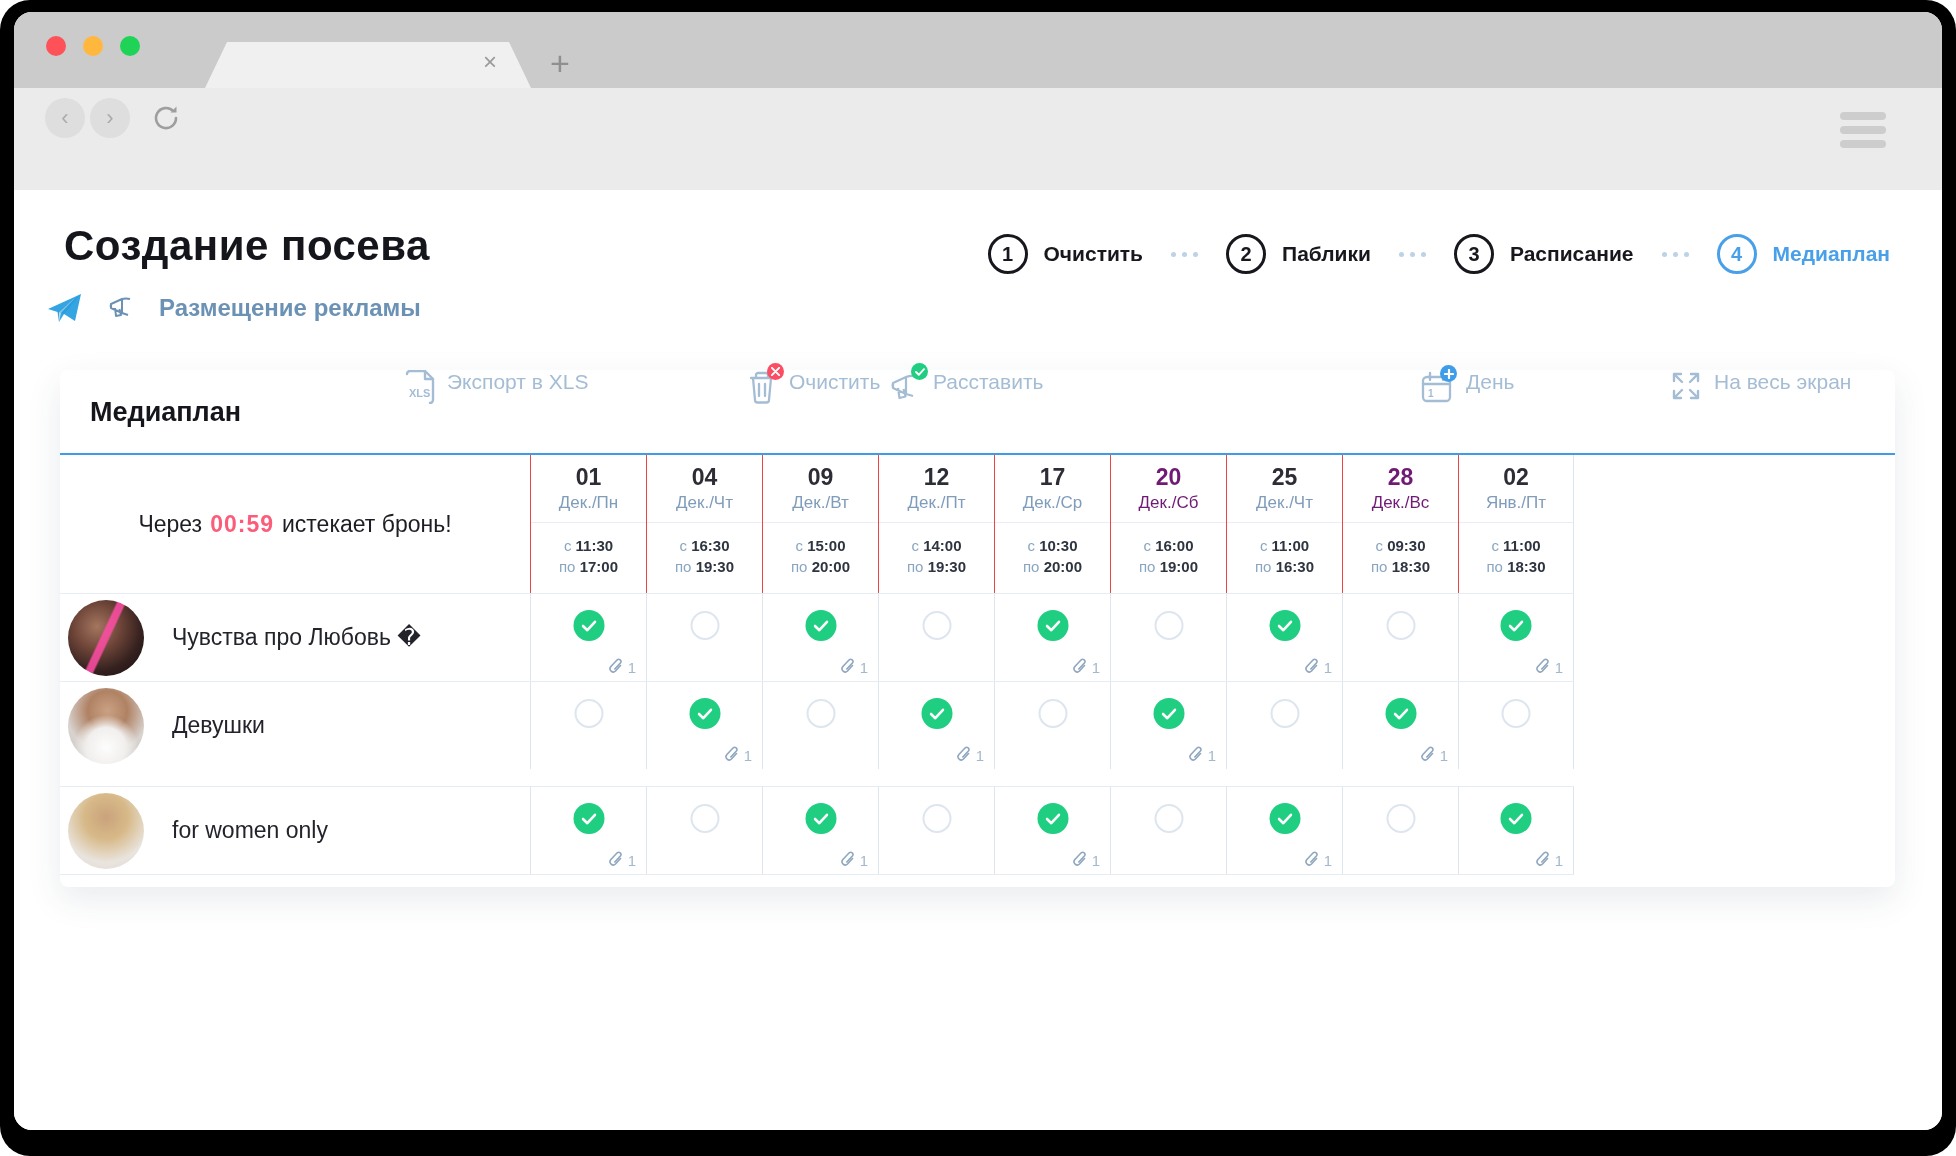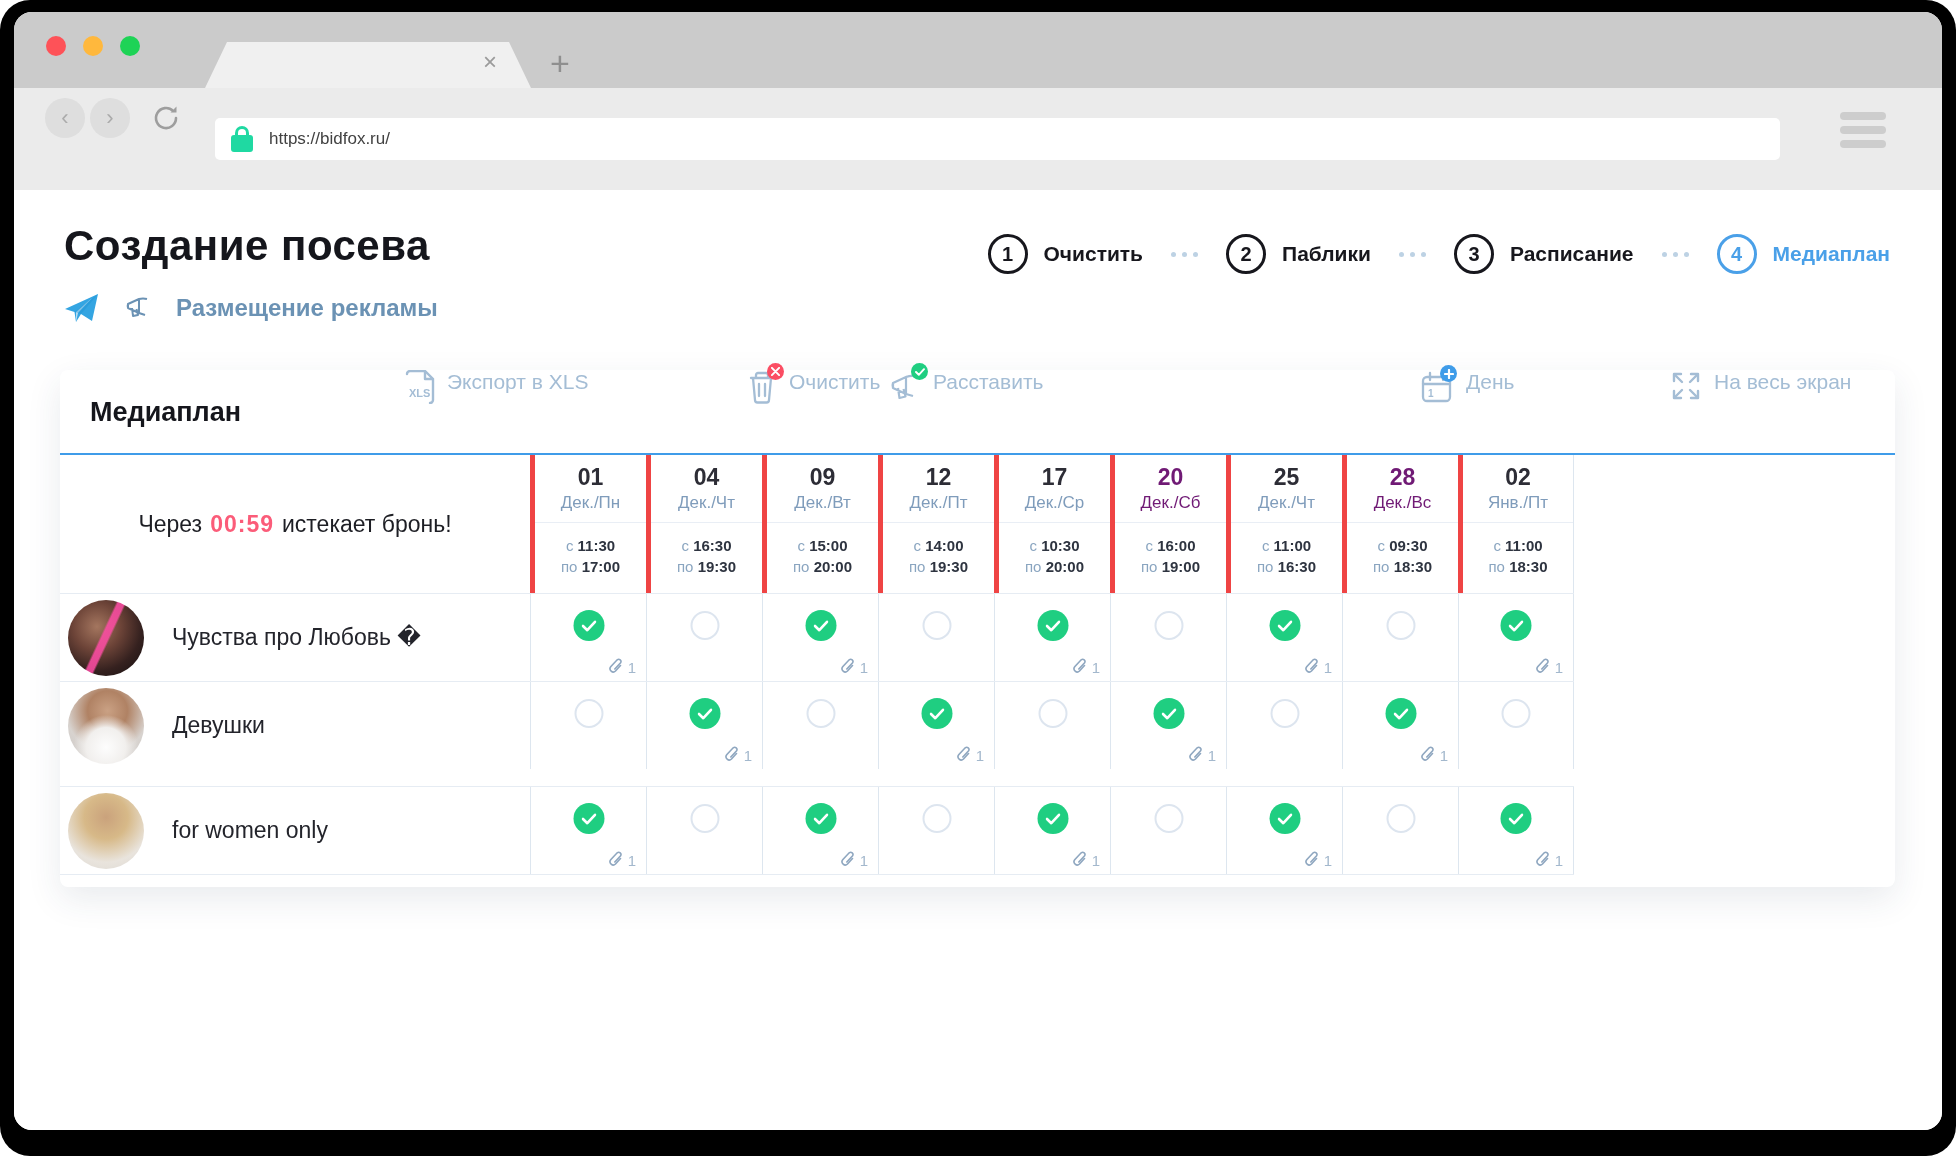--- a/index.html
+++ b/index.html
@@ -27,21 +27,21 @@
   .lock .body { position:absolute; left:0; bottom:0; width:22px; height:17px; background:#1fd9a2; border-radius:3px; }
   .lock .shackle { position:absolute; left:4px; top:0; width:14px; height:14px; border:3px solid #1fd9a2;
     border-bottom:none; border-radius:8px 8px 0 0; }
   .url { font-size:17px; color:#424242; }
   .hamburger { position:absolute; right:56px; top:24px; display:flex; flex-direction:column; gap:6px; cursor:pointer; }
   .hamburger div { width:46px; height:8px; border-radius:4px; background:#cdcdcd; }
 
   
   .content { position:absolute; left:0; top:178px; right:0; bottom:0; background:#fff; }
   .page-title { position:absolute; left:50px; top:32px; font-size:42px; font-weight:700; color:#15161c; letter-spacing:.5px; }
-  .subtitle { position:absolute; left:50px; top:102px; display:flex; align-items:center; gap:24px; }
+  .subtitle { position:absolute; left:33px; top:102px; display:flex; align-items:center; gap:24px; }
   .subtitle .txt { font-size:24px; font-weight:600; color:#6b92b4; }
 
   .stepper { position:absolute; right:52px; top:44px; display:flex; align-items:center; }
   .step { display:flex; align-items:center; cursor:pointer; }
   .step .circ { width:40px; height:40px; border-radius:50%; border:3px solid #17171d;
     display:flex; align-items:center; justify-content:center; font-size:20px; font-weight:700; color:#17171d; }
   .step .lbl { margin-left:16px; font-size:21px; font-weight:700; color:#17171d; }
   .step.active .circ { border-color:#4aa0e8; color:#4aa0e8; }
   .step.active .lbl { color:#4aa0e8; }
   .dots { display:flex; gap:6px; margin:0 28px; }
@@ -58,21 +58,21 @@
   .ic { position:relative; display:inline-flex; }
   .badge { position:absolute; right:-7px; top:-7px; width:17px; height:17px; border-radius:50%;
     display:flex; align-items:center; justify-content:center; }
   .badge svg { display:block; }
 
   
   .thead { display:flex; }
   .countdown { width:470px; height:138px; display:flex; align-items:center; justify-content:center;
     font-size:23px; color:#1d1e24; gap:8px; white-space:nowrap; }
   .countdown .time { color:#fb5c79; font-weight:700; letter-spacing:1px; }
-  .date-cell { width:116px; height:138px; border-left:5px solid #ef4444; cursor:pointer; }
+  .date-cell { width:116px; height:138px; border-left:1px solid #ef4444; cursor:pointer; }
   .date-cell:last-child { border-right:1px solid #dde6ef; }
   .d-top { height:67px; text-align:center; padding-top:9px; }
   .d-day { font-size:23px; font-weight:600; color:#2d2d36; line-height:1.2; }
   .d-lbl { font-size:17px; color:#7f9cbb; margin-top:1px; }
   .weekend .d-day, .weekend .d-lbl { color:#701a75;text-align:center; }
   .d-time { height:71px; border-top:1px solid #e9eef5; text-align:center; padding-top:12px;
     font-size:15px; line-height:21px; color:#2e3440; font-weight:600; }
   .d-time .pre { color:#8aa5c0; font-weight:400; }
   .trow { display:flex; border-top:1px solid #e6ecf3; width:1514px; }
   .trow:last-child { border-bottom:1px solid #e6ecf3;margin-top:17px; }
@@ -121,27 +121,20 @@
       </div>
       <div class="navbtn" style="left:76px; top:10px;">
         <span>›</span>
       </div>
       <div class="reload">
         <svg width="30" height="30" viewBox="0 0 30 30">
           <path d="M25 15a10 10 0 1 1-3-7.1" fill="none" stroke="#9e9e9e" stroke-width="2.6" stroke-linecap="round"></path>
           <path d="M25.5 3.5v6h-6z" fill="#9e9e9e"></path>
         </svg>
       </div>
-      <div class="addressbar">
-        <div class="lock">
-          <div class="shackle"></div>
-            <div class="body"></div>
-        </div>
-        <span class="url">https://bidfox.ru/</span>
-      </div>
       <div class="hamburger">
         <div></div>
           <div></div>
           <div></div>
       </div>
     </div>
 
     <div class="content">
 
       <div class="page-title">Создание посева</div>

